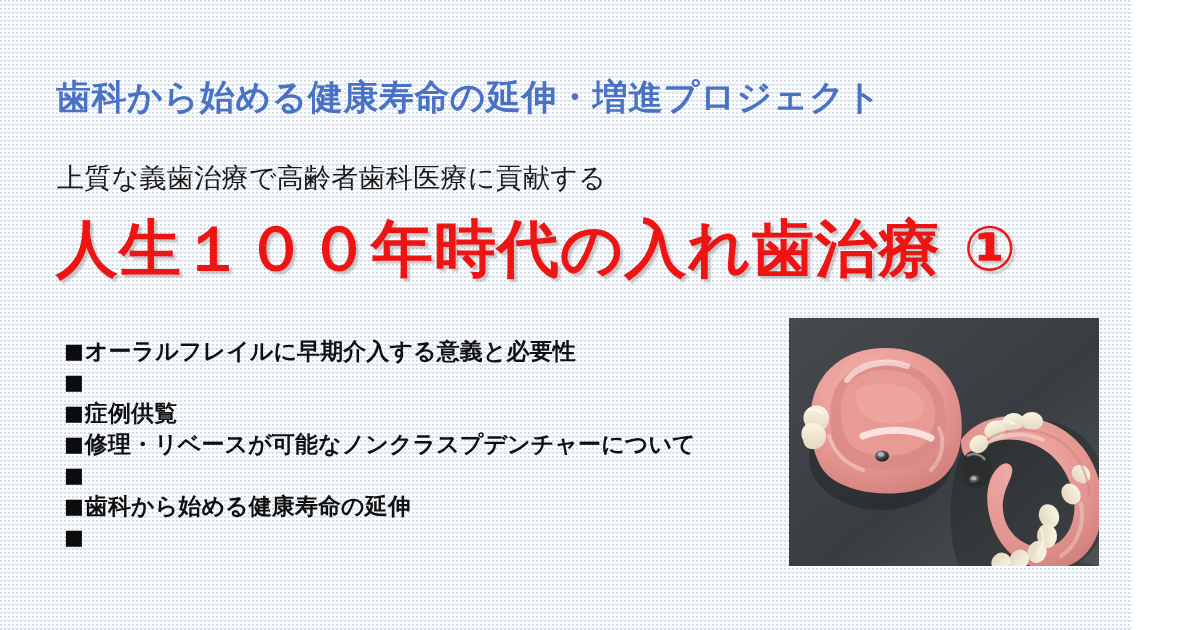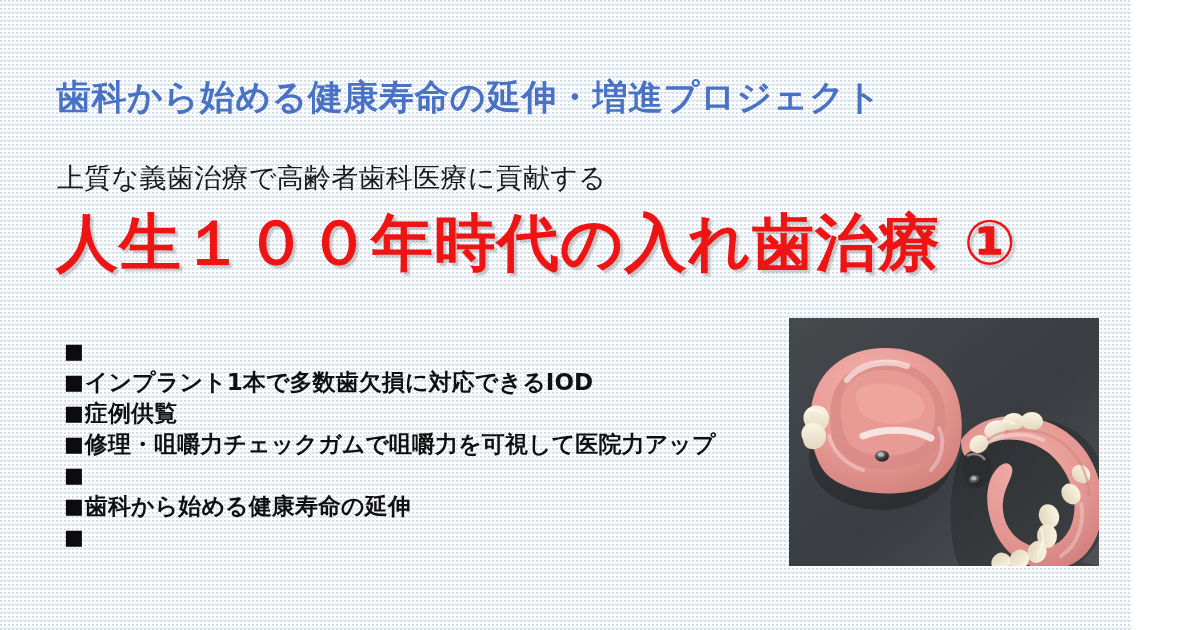--- a/index.html
+++ b/index.html
@@ -54,21 +54,21 @@
     font-weight: normal;
     color: #1b1b1b;
     letter-spacing: 0.3px;
     white-space: nowrap;
   }
 
   
   #headline {
     position: absolute;
     left: 56px;
-    top: 204px;
+    top: 210px;
     font-size: 62px;
     line-height: 78px;
     font-weight: bold;
     color: #ef1414;
     letter-spacing: 1px;
     white-space: nowrap;
     text-shadow: 3px 3px 2px rgba(120,120,120,0.38);
   }
 
   
@@ -126,32 +126,32 @@
 
   <div id="project-title">歯科から始める健康寿命の延伸・増進プロジェクト</div>
 
   <div id="subtitle">上質な義歯治療で高齢者歯科医療に貢献する</div>
 
   <div id="headline">人生１００年時代の入れ歯治療 ①</div>
 
   <ul id="agenda-list">
     <li>
       <span class="bullet-marker">■</span>
-    </li>
-    <li>
-      <span class="bullet-marker">■</span>
-      <span class="bullet-text">インプラント1本で多数歯欠損に対応できるIOD</span>
+      <span class="bullet-text">オーラルフレイルに早期介入する意義と必要性</span>
+    </li>
+    <li>
+      <span class="bullet-marker">■</span>
     </li>
     <li>
       <span class="bullet-marker">■</span>
       <span class="bullet-text">症例供覧</span>
     </li>
     <li>
       <span class="bullet-marker">■</span>
-      <span class="bullet-text">修理・咀嚼力チェックガムで咀嚼力を可視して医院力アップ</span>
+      <span class="bullet-text">修理・リベースが可能なノンクラスプデンチャーについて</span>
     </li>
     <li>
       <span class="bullet-marker">■</span>
     </li>
     <li>
       <span class="bullet-marker">■</span>
       <span class="bullet-text">歯科から始める健康寿命の延伸</span>
     </li>
     <li>
       <span class="bullet-marker">■</span>

